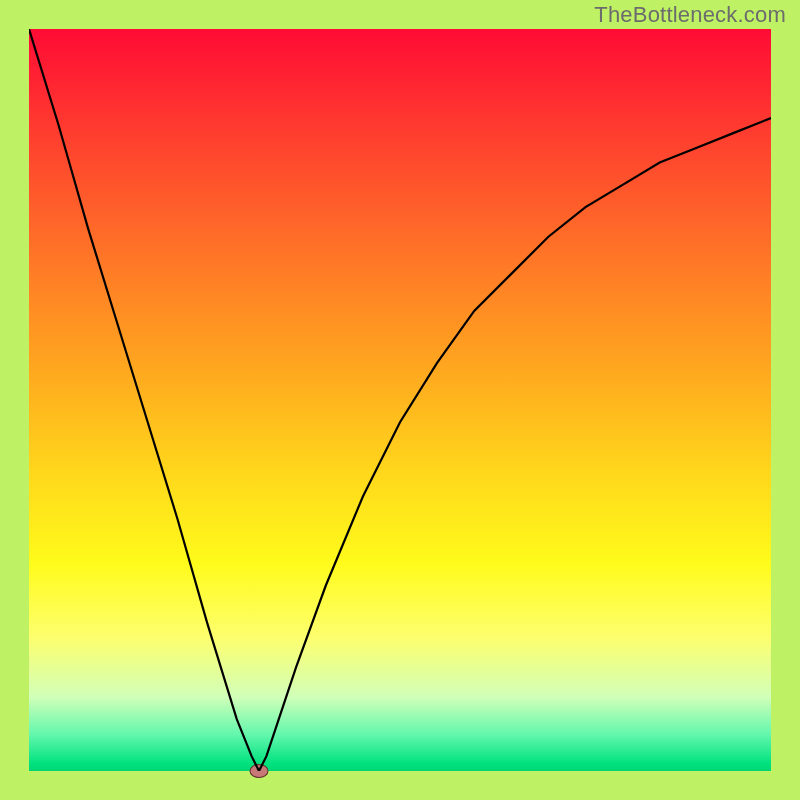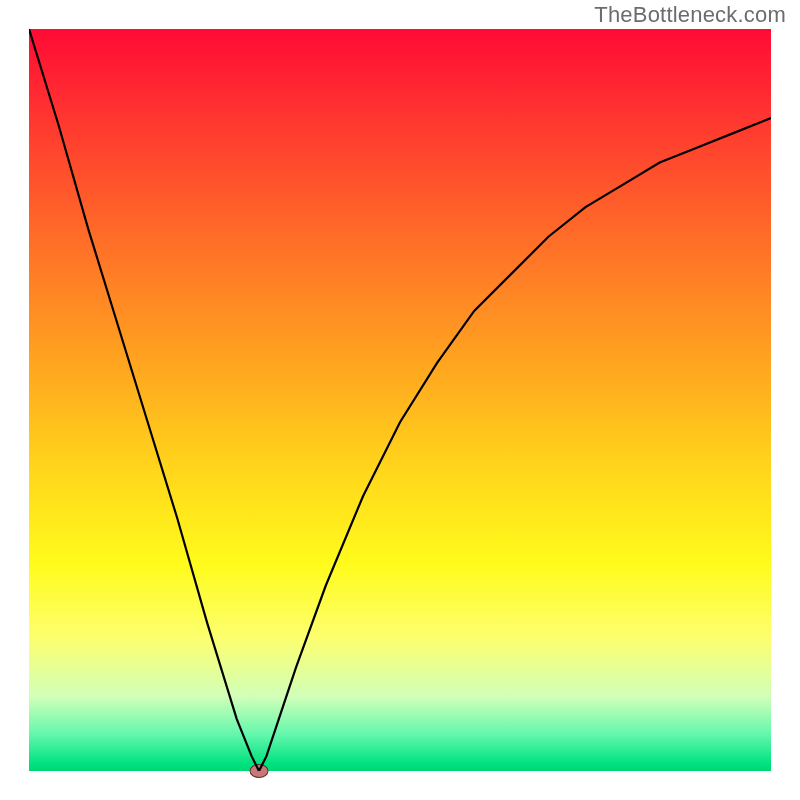--- a/index.html
+++ b/index.html
@@ -8,21 +8,21 @@
     width: 800px;
     height: 800px;
     background: #000;
     overflow: hidden;
     font-family: Arial, Helvetica, sans-serif;
   }
   .frame {
     position: relative;
     width: 800px;
     height: 800px;
-    background: #ffffff;
+    background: #bef264;
   }
   .watermark {
     position: absolute;
     top: 2px;
     right: 14px;
     color: #6c6c6c;
     font-size: 22px;
     font-weight: 400;
     letter-spacing: 0.2px;
     z-index: 10;

